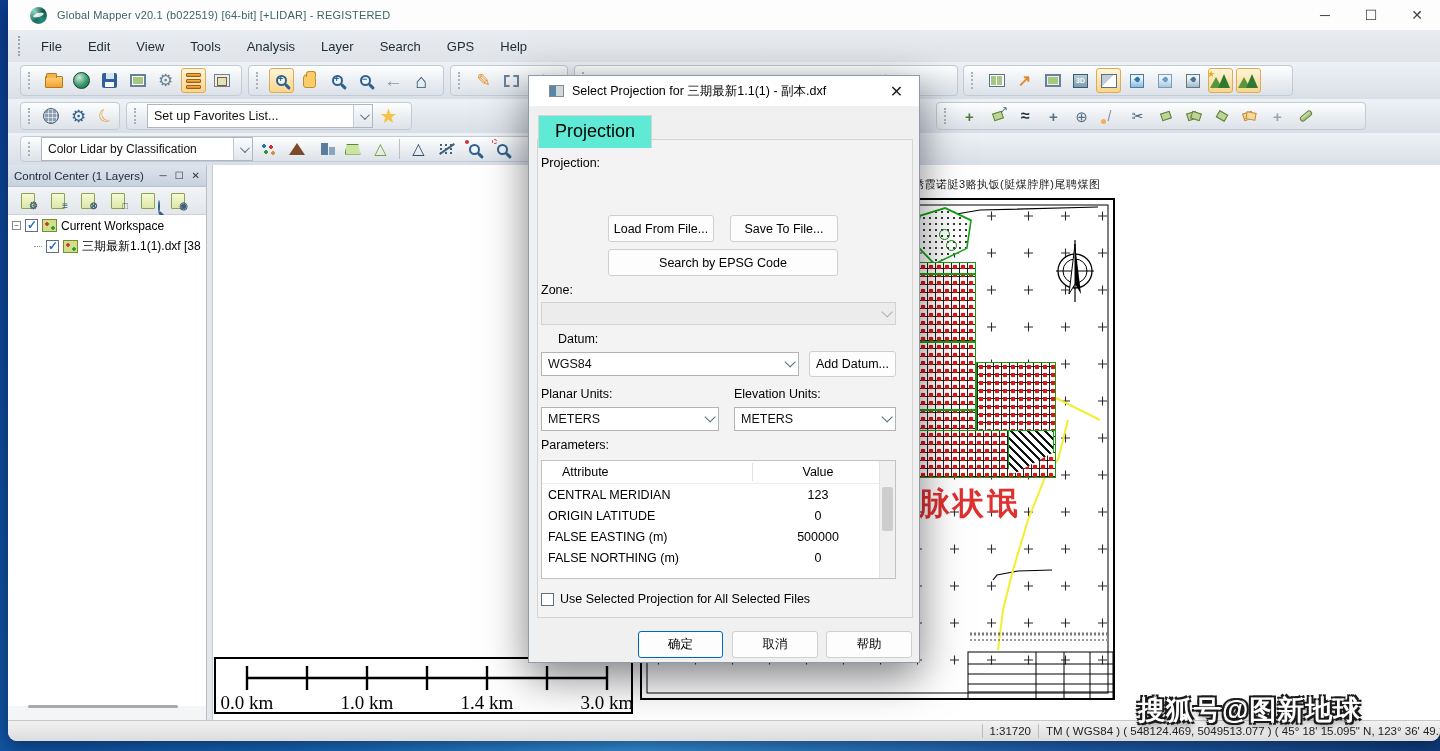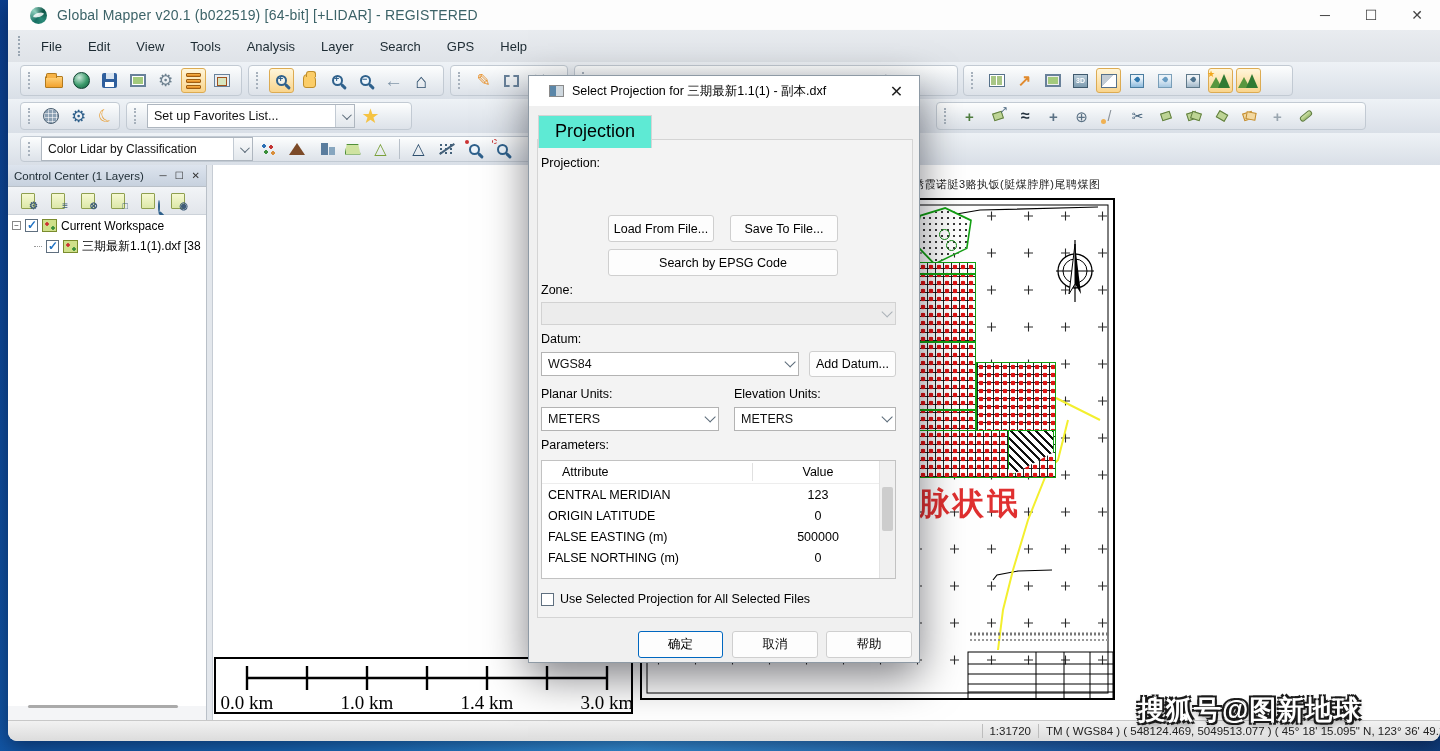--- a/index.html
+++ b/index.html
@@ -11,21 +11,21 @@
 
   
   .app { position:absolute; left:8px; top:0; width:1432px; height:741px; background:#f0f0f0;
          border-radius:0 0 9px 9px; overflow:hidden; box-shadow:0 6px 20px rgba(0,0,20,.45); }
 
   .titlebar { position:absolute; left:0; top:0; right:0; height:30px; background:#fdfdfd; display:flex; align-items:center; }
   .appicon { width:17px; height:17px; margin-left:22px; border-radius:50%;
              background:conic-gradient(from 210deg,#166f62,#8ecfbd 30%,#0f5447 55%,#2b8a78 80%,#166f62); position:relative;}
   .appicon::after{content:""; position:absolute; left:3px; top:6px; width:11px; height:4px; border-radius:50%;
              background:rgba(255,255,255,.85); transform:rotate(-15deg);}
-  .titletext { margin-left:10px; font-size:14px; color:#3c6368; letter-spacing:.2px;}
+  .titletext { margin-left:10px; font-size:11px; color:#3c6368; letter-spacing:.2px;}
   .wincontrols { margin-left:auto; display:flex; height:100%; }
   .wincontrols span { width:46px; display:flex; align-items:center; justify-content:center; font-size:14px; color:#444; }
 
   .menubar { position:absolute; left:0; top:30px; right:0; height:32px; background:linear-gradient(#e9ecf0,#dfe3e8);
              display:flex; align-items:center; gap:0; }
   .grip { width:4px; height:60%; border-left:2px dotted #9aa6b2; margin:0 6px 0 10px; }
   .menubar span.mi { padding:0 13px; font-size:13px; color:#1d2b33; }
 
   .tbrow { position:absolute; left:0; right:0; background:linear-gradient(#eef2f6,#d9dfe7); }
   .tbgroup { position:absolute; top:3px; bottom:3px; border-radius:4px; border:1px solid #c2cad3;
@@ -345,21 +345,21 @@
           <span class="globegrid"></span>
         </span>
       <span class="i">
           <span class="g" style="font-size:17px;color:#2e5f8a;">⚙</span>
         </span>
       <span class="i">
           <span class="g" style="font-size:18px;color:#e8a13c;transform:rotate(-25deg);display:inline-block;">☾</span>
         </span>
     </div>
     <div class="tbgroup" style="left:118px; width:286px;">
-      <div class="combo tbcombo" style="width:208px;">
+      <div class="combo tbcombo" style="width:226px;">
         <span>Set up Favorites List...</span>
         <span class="btnbox">
             <b></b>
           </span>
       </div>
       <span class="i">
           <span class="g" style="font-size:20px;color:#f5c343;">★</span>
         </span>
     </div>
     <div class="tbgroup" style="left:928px; width:430px;">
@@ -592,21 +592,21 @@
     <div class="dbtn" style="left:79px; top:139px; width:106px; height:27px;">Load From File...</div>
     <div class="dbtn" style="left:201px; top:139px; width:108px; height:27px;">Save To File...</div>
     <div class="dbtn" style="left:79px; top:173px; width:230px; height:27px;">Search by EPSG Code</div>
 
     <span class="dlabel" style="left:12px; top:207px;">Zone:</span>
     <div class="combo dcombo disabled" style="left:12px; top:226px; width:355px; height:23px;">
       <span></span>
         <span class="chev" style="opacity:.45;"></span>
     </div>
 
-    <span class="dlabel" style="left:12px; top:256px;">Datum:</span>
+    <span class="dlabel" style="left:29px; top:256px;">Datum:</span>
     <div class="combo dcombo" style="left:12px; top:276px; width:258px;">
       <span>WGS84</span>
         <span class="chev"></span>
     </div>
     <div class="dbtn" style="left:280px; top:275px; width:87px; height:26px;">Add Datum...</div>
 
     <span class="dlabel" style="left:12px; top:311px;">Planar Units:</span>
     <span class="dlabel" style="left:205px; top:311px;">Elevation Units:</span>
     <div class="combo dcombo" style="left:12px; top:331px; width:178px;">
       <span>METERS</span>

